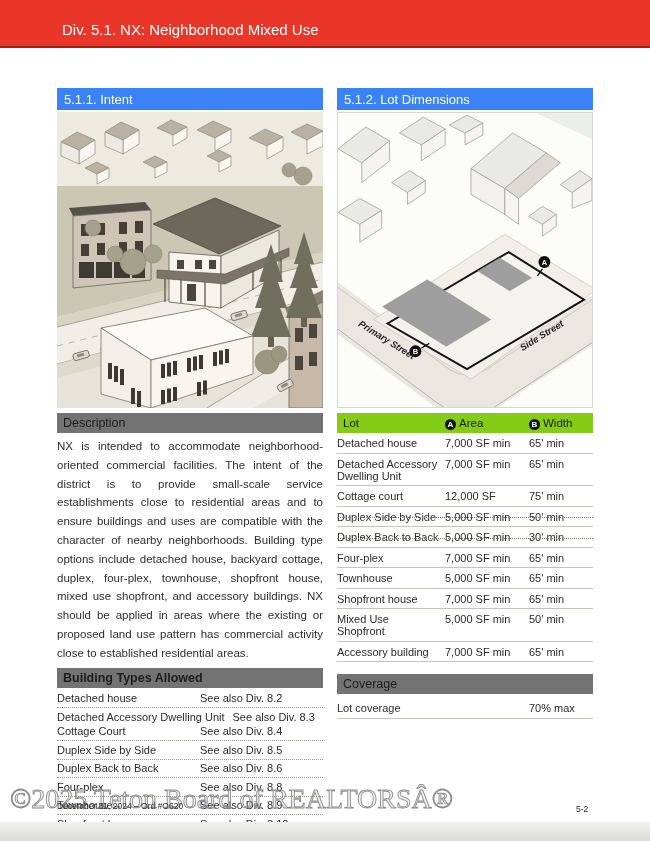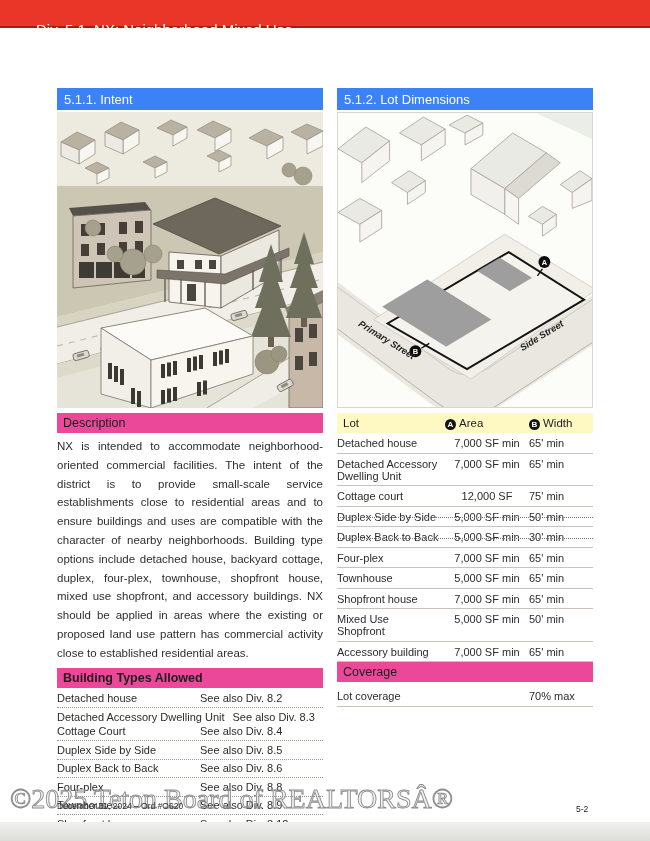--- a/index.html
+++ b/index.html
@@ -1,51 +1,51 @@
 <!DOCTYPE html>
 <html><head>
 <meta charset="utf-8">
 <style>
   * { margin:0; padding:0; box-sizing:border-box; }
   html,body { width:650px; height:841px; }
   body { position:relative; background:#ffffff; font-family:"Liberation Sans",sans-serif; overflow:hidden; }
 
-  .banner { position:absolute; top:0; left:0; width:650px; height:28px; background:#ea3529;
-            border-bottom:2px solid #a81d12; padding:21px 0 0 36px; font-size:15px; color:#fff; }
+  .banner { position:absolute; top:0; left:0; width:650px; height:48px; background:#ea3529;
+            border-bottom:2px solid #a81d12; padding:21px 0 0 62px; font-size:15px; color:#fff; }
 
   .content { position:absolute; top:88px; left:57px; width:536px; display:flex; gap:14px; }
   .col-left { width:266px; }
   .col-right { width:256px; }
 
   .sec-bar { height:22px; background:#3b82f6; color:#fff; font-size:13px; padding:4px 0 0 7px; }
   .illus { margin-top:2px; height:296px; }
   .illus svg { display:block; }
   .col-right .illus { border:1px solid #d8d6d0; }
 
-  .sub-bar { margin-top:5px; height:20px; background:#ec4899; color:#1d1d1d; font-size:12.5px; padding:3px 0 0 6px; }
+  .sub-bar { margin-top:5px; height:20px; background:#737373; color:#1d1d1d; font-size:12.5px; padding:3px 0 0 6px; }
   .sub-bar.bold { font-weight:bold; }
 
   .desc-text { margin-top:4px; font-size:11.5px; line-height:18.8px; text-align:justify; color:#2e2e2e; }
 
   .bt-table { margin-top:2px; font-size:11px; color:#2b2b2b; }
   .bt-row { display:flex; padding:2.5px 0 3px; border-bottom:1px dotted #9a968c; }
   .bt-row.nosep { border-bottom:none; padding-bottom:0; }
   .bt-name { flex:0 0 auto; min-width:143px; padding-right:8px; white-space:nowrap; }
   .bt-ref { white-space:nowrap; }
 
   .lot-table { margin-top:5px; font-size:11px; color:#2b2b2b; }
-  .lot-head { display:flex; background:#fef9c3; height:20px; padding-top:3.5px; font-size:11.5px; color:#1d1d1d; }
+  .lot-head { display:flex; background:#84cc16; height:20px; padding-top:3.5px; font-size:11.5px; color:#1d1d1d; }
   .lot-head .c1 { width:108px; padding-left:6px; }
   .lot-head .c2 { width:84px; }
   .lot-head .c3 { flex:1; }
   .badge { display:inline-block; width:11px; height:11px; border-radius:50%; background:#141414; color:#fff;
            font-size:8px; font-weight:bold; text-align:center; line-height:11px; margin-right:3px; }
   .lot-row { display:flex; align-items:flex-start; padding:4px 0 3.5px; border-bottom:1px solid #c7c3ba; position:relative; }
   .lot-row .c1 { width:108px; padding-right:6px; }
-  .lot-row .c2 { width:84px;text-align:center; }
+  .lot-row .c2 { width:84px; }
   .lot-row .c3 { flex:1; }
   .lot-row.indent { align-items:center; }
   .lot-row.indent .c1 { padding-left:18px; }
   .lot-row.strike::after { content:""; position:absolute; left:0; right:0; top:55%; border-top:1.3px dotted #7d7970; }
 
   .watermark { position:absolute; left:10px; top:783px; width:642px; font-family:"Liberation Serif",serif;
                font-size:28px; white-space:nowrap; color:rgba(130,130,130,0.10);
                -webkit-text-stroke:0.9px #8d8d8d; }
   .foot-note { position:absolute; left:57px; top:801px; font-size:8.5px; color:#2b2b2b; }
   .page-num  { position:absolute; left:576px; top:804px; font-size:8.5px; color:#1b1b1b; }
@@ -394,21 +394,21 @@
           <span class="c2">5,000 SF min</span>
           <span class="c3">50' min</span>
         </div>
       <div class="lot-row">
           <span class="c1">Accessory building</span>
           <span class="c2">7,000 SF min</span>
           <span class="c3">65' min</span>
         </div>
     </div>
 
-    <div class="sub-bar" style="margin-top:0;">Coverage</div>
+    <div class="sub-bar" style="margin-top:12px;">Coverage</div>
     <div class="lot-table" style="margin-top:4px;">
       <div class="lot-row">
         <span class="c1">Lot coverage</span>
         <span class="c2"></span>
         <span class="c3">70% max</span>
       </div>
     </div>
   </div>
 </div>
 

